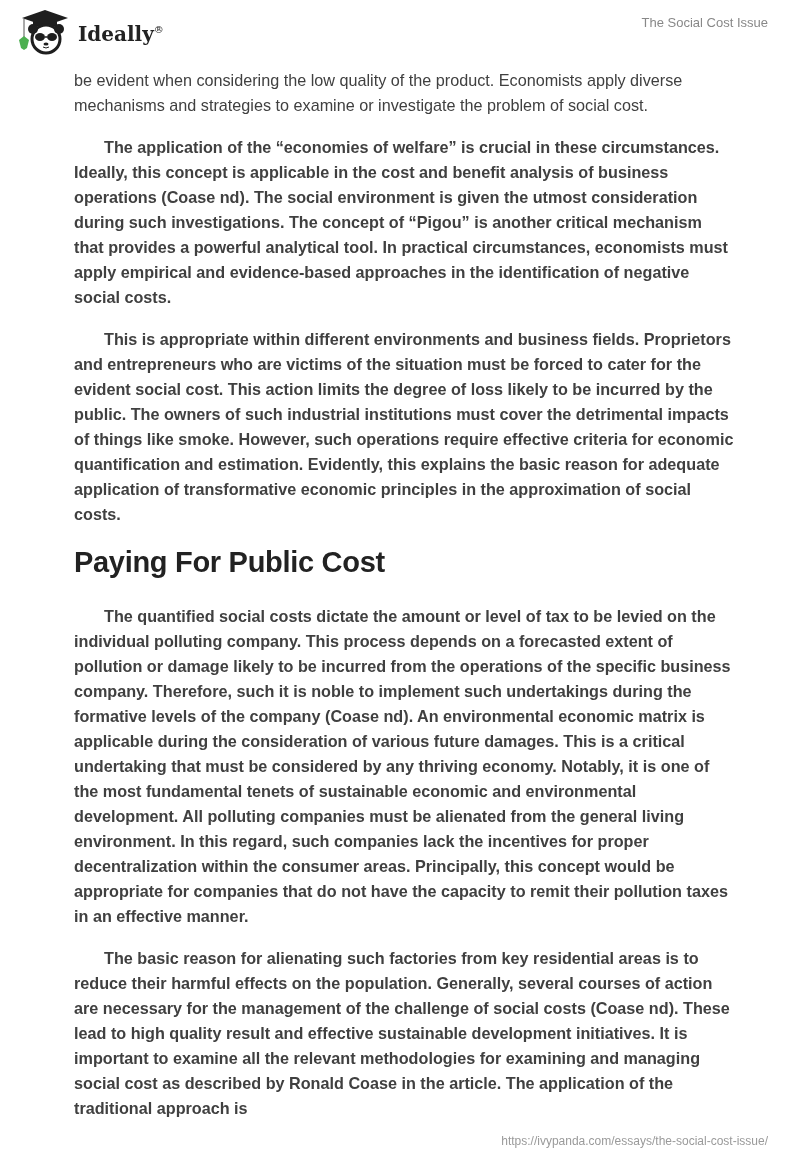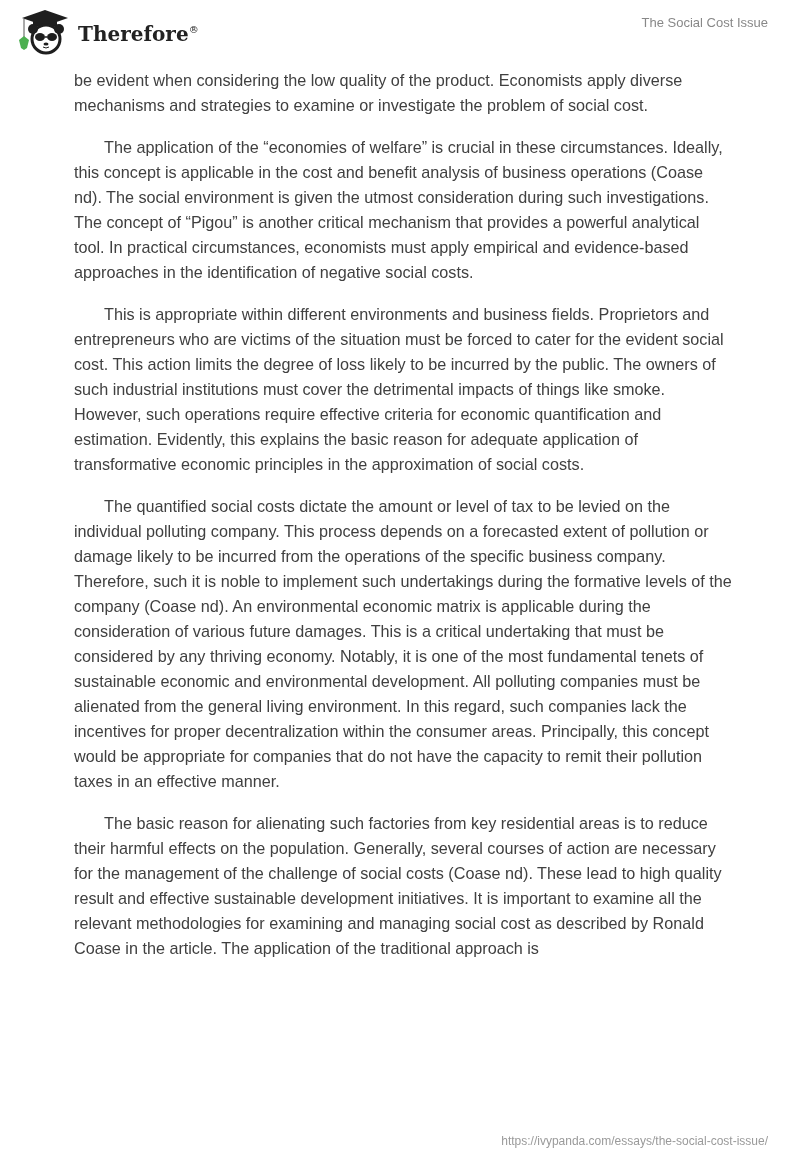--- a/index.html
+++ b/index.html
@@ -6,21 +6,21 @@
   body { width: 800px; height: 1160px; position: relative; overflow: hidden;
          font-family: "Liberation Sans", sans-serif; color: #222; }
   .header { position: absolute; left: 0; top: 0; width: 800px; height: 60px; }
   .logo { position: absolute; left: 16px; top: 8px; display: flex; align-items: center; }
   .logo svg { width: 58px; height: 48px; }
   .logo-text { font-family: "DejaVu Serif", serif; font-weight: bold; font-size: 20px; color: #222; margin-left: 4px; margin-top: 4px; }
   .logo-text sup { font-size: 10px; font-weight: normal; }
   .doc-title { position: absolute; right: 32px; top: 15px; font-size: 13px; color: #888; }
   .content { position: absolute; left: 74px; top: 68px; width: 660px; }
   p { margin: 0 0 17px 0; font-size: 16.2px; line-height: 25px; color: #404040; }
-  p.indent { text-indent: 30px; }
+  p.indent { text-indent: 30px; font-weight: bold; }
   h2 { font-size: 29px; font-weight: bold; margin: 0 0 24px 0; color: #222; line-height: 36px; letter-spacing: -0.3px; }
   .footer-url { position: absolute; right: 32px; top: 1134px; font-size: 12px; color: #9a9a9a; }
 </style>
 </head>
 <body>
 
 <div class="header">
   <div class="logo">
     <svg viewBox="0 0 58 48">
       <polygon points="6,10 29,2 52,10 29,18" fill="#1e1e1e"></polygon>
@@ -29,28 +29,29 @@
       <path d="M3,32 L8,28 L13,32 L11,40 L8,42 L5,40 Z" fill="#4caf50"></path>
       <circle cx="30" cy="31" r="14" fill="#fff" stroke="#1e1e1e" stroke-width="3"></circle>
       <circle cx="17" cy="21" r="5" fill="#1e1e1e"></circle>
       <circle cx="43" cy="21" r="5" fill="#1e1e1e"></circle>
       <ellipse cx="24" cy="29" rx="5" ry="4" fill="#1e1e1e"></ellipse>
       <ellipse cx="36" cy="29" rx="5" ry="4" fill="#1e1e1e"></ellipse>
       <line x1="29" y1="29" x2="31" y2="29" stroke="#1e1e1e" stroke-width="1.5"></line>
       <ellipse cx="30" cy="36" rx="2.5" ry="1.6" fill="#1e1e1e"></ellipse>
       <path d="M27,39 Q30,41 33,39" stroke="#1e1e1e" stroke-width="1" fill="none"></path>
     </svg>
-    <span class="logo-text"><span>Therefore</span><sup>®</sup></span>
+    <span class="logo-text"><span>Ideally</span><sup>®</sup></span>
   </div>
   <div class="doc-title">The Social Cost Issue</div>
 </div>
 
 <div class="content">
   <p>be evident when considering the low quality of the product. Economists apply diverse mechanisms and strategies to examine or investigate the problem of social cost.</p>
 
   <p class="indent">The application of the “economies of welfare” is crucial in these circumstances. Ideally, this concept is applicable in the cost and benefit analysis of business operations (Coase nd). The social environment is given the utmost consideration during such investigations. The concept of “Pigou” is another critical mechanism that provides a powerful analytical tool. In practical circumstances, economists must apply empirical and evidence-based approaches in the identification of negative social costs.</p>
   <p class="indent">This is appropriate within different environments and business fields. Proprietors and entrepreneurs who are victims of the situation must be forced to cater for the evident social cost. This action limits the degree of loss likely to be incurred by the public. The owners of such industrial institutions must cover the detrimental impacts of things like smoke. However, such operations require effective criteria for economic quantification and estimation. Evidently, this explains the basic reason for adequate application of transformative economic principles in the approximation of social costs.</p>
 
+  <h2>Paying For Public Cost</h2>
   <p class="indent">The quantified social costs dictate the amount or level of tax to be levied on the individual polluting company. This process depends on a forecasted extent of pollution or damage likely to be incurred from the operations of the specific business company. Therefore, such it is noble to implement such undertakings during the formative levels of the company (Coase nd). An environmental economic matrix is applicable during the consideration of various future damages. This is a critical undertaking that must be considered by any thriving economy. Notably, it is one of the most fundamental tenets of sustainable economic and environmental development. All polluting companies must be alienated from the general living environment. In this regard, such companies lack the incentives for proper decentralization within the consumer areas. Principally, this concept would be appropriate for companies that do not have the capacity to remit their pollution taxes in an effective manner.</p>
   <p class="indent">The basic reason for alienating such factories from key residential areas is to reduce their harmful effects on the population. Generally, several courses of action are necessary for the management of the challenge of social costs (Coase nd). These lead to high quality result and effective sustainable development initiatives. It is important to examine all the relevant methodologies for examining and managing social cost as described by Ronald Coase in the article. The application of the traditional approach is</p>
 </div>
 
 <div class="footer-url">https://ivypanda.com/essays/the-social-cost-issue/</div>
 
 </body></html>

